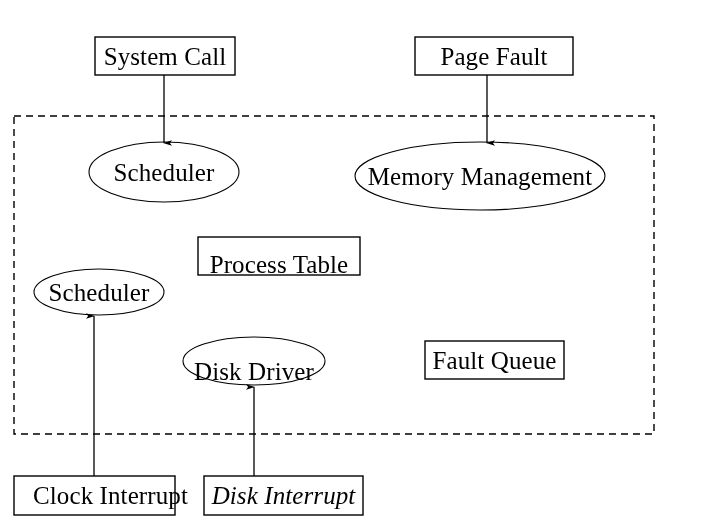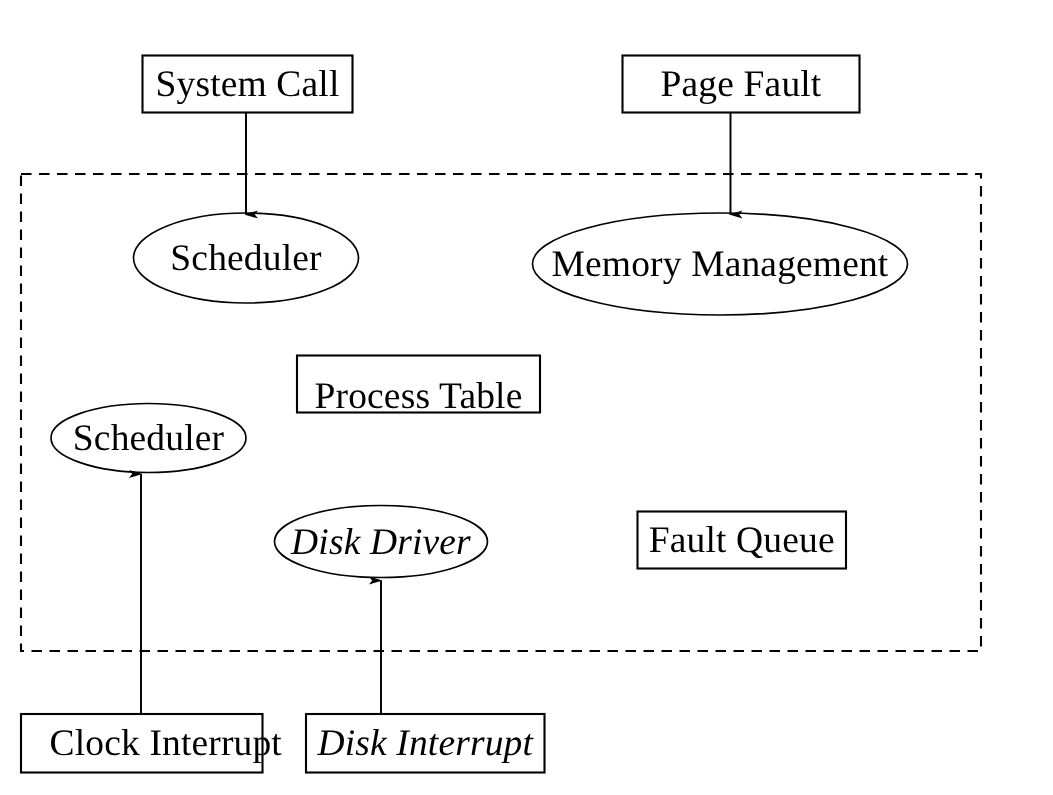--- a/index.html
+++ b/index.html
@@ -72,19 +72,19 @@
       </g>
   </svg>
 
   <div id="labels-layer">
       <div class="node-label" style="left: 95px; top: 37px; width: 140px; height: 38px;">System Call</div>
       <div class="node-label" style="left: 415px; top: 37px; width: 158px; height: 38px;">Page Fault</div>
       <div class="node-label" style="left: 89px; top: 142px; width: 150px; height: 60px;">Scheduler</div>
       <div class="node-label" style="left: 355px; top: 142px; width: 250px; height: 68px;">Memory Management</div>
       <div class="node-label" style="left: 198px; top: 237px; width: 162px; height: 54px;">Process Table</div>
       <div class="node-label" style="left: 34px; top: 269px; width: 130px; height: 46px;">Scheduler</div>
-      <div class="node-label" style="left: 183px; top: 337px; width: 142px; height: 48px; font-style: italic;">Disk Driver</div>
+      <div class="node-label" style="left: 183px; top: 347px; width: 142px; height: 48px;">Disk Driver</div>
       <div class="node-label" style="left: 425px; top: 341px; width: 139px; height: 38px;">Fault Queue</div>
       <div class="node-label" style="left: 14px; top: 476px; width: 161px; height: 39px; margin-left: 16px;">Clock Interrupt</div>
       <div class="node-label" style="left: 204px; top: 476px; width: 159px; height: 39px; font-style: italic;">Disk Interrupt</div>
     </div>
 
 </div>
 
 </body></html>

